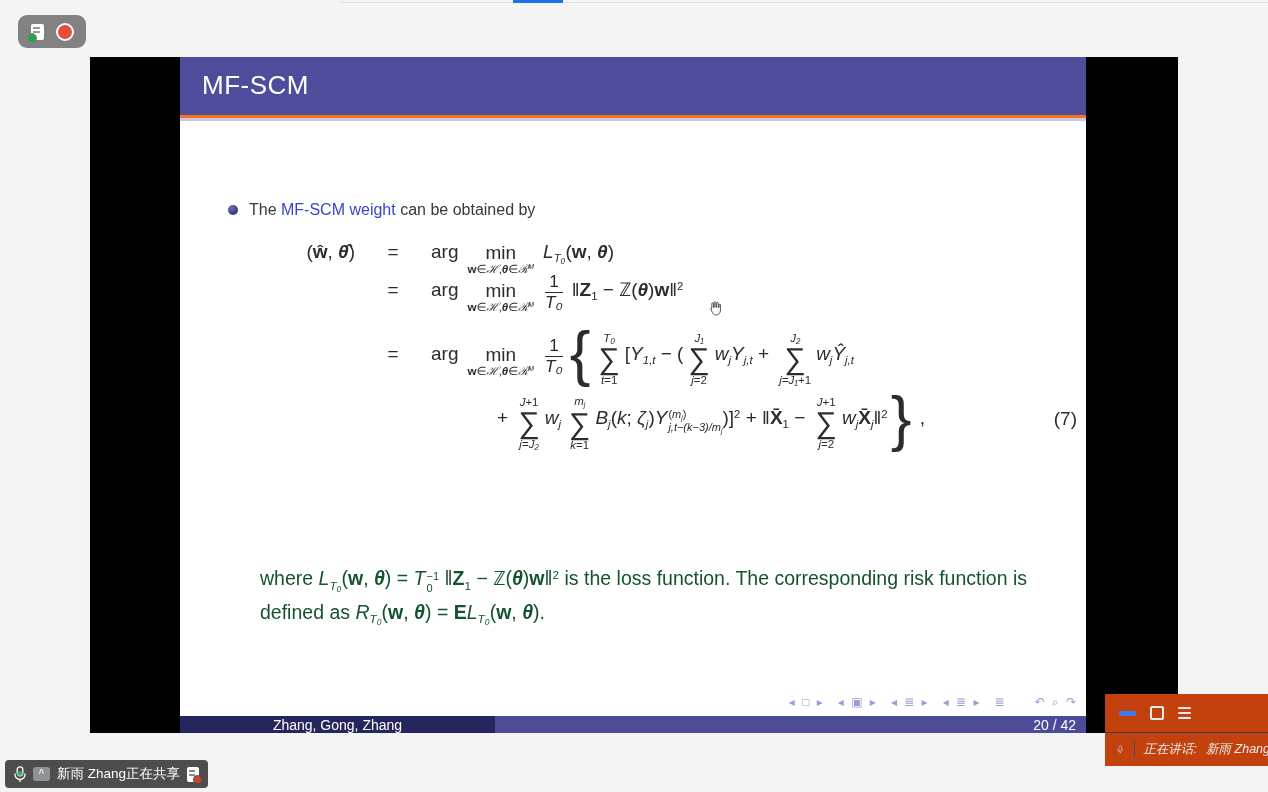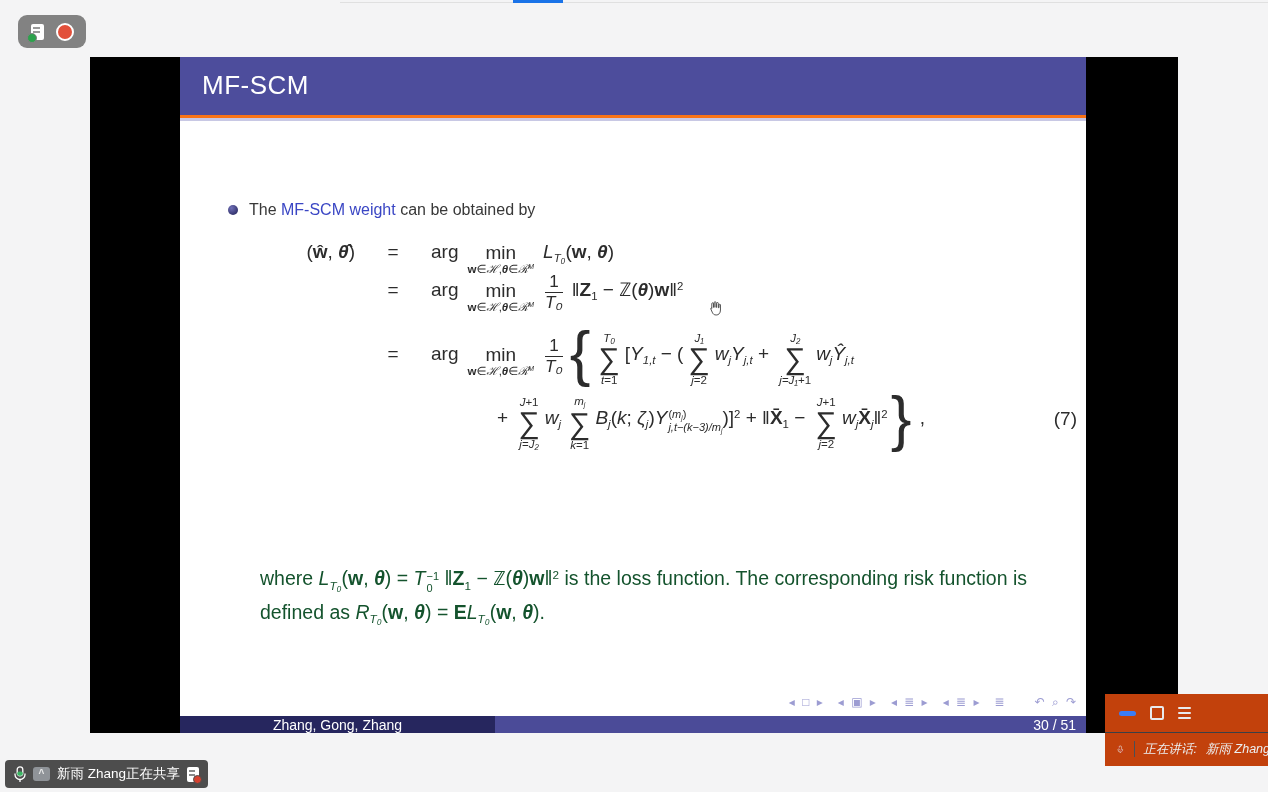--- a/index.html
+++ b/index.html
@@ -196,21 +196,21 @@
       <span>◂ ≣ ▸</span>
       <span>≣</span>
       <span class="nav-tools">↶ ⌕ ↷</span>
     </div>
 
     <div class="slide-footer">
       <div class="fseg fseg1">
         <span>Zhang, Gong, Zhang</span>
       </div>
       <div class="fseg fseg3">
-        <span>30 / 51</span>
+        <span>20 / 42</span>
       </div>
     </div>
 
   </div>
 </div>
 
 <div class="share-pill">
   <svg width="12" height="17" viewBox="0 0 12 17">
     <rect x="3.2" y="0.8" width="5.6" height="9" rx="2.8" fill="none" stroke="#fff" stroke-width="1.3"></rect>
     <rect x="3.2" y="5.5" width="5.6" height="4.3" rx="2" fill="#3cb765" stroke="none"></rect>

